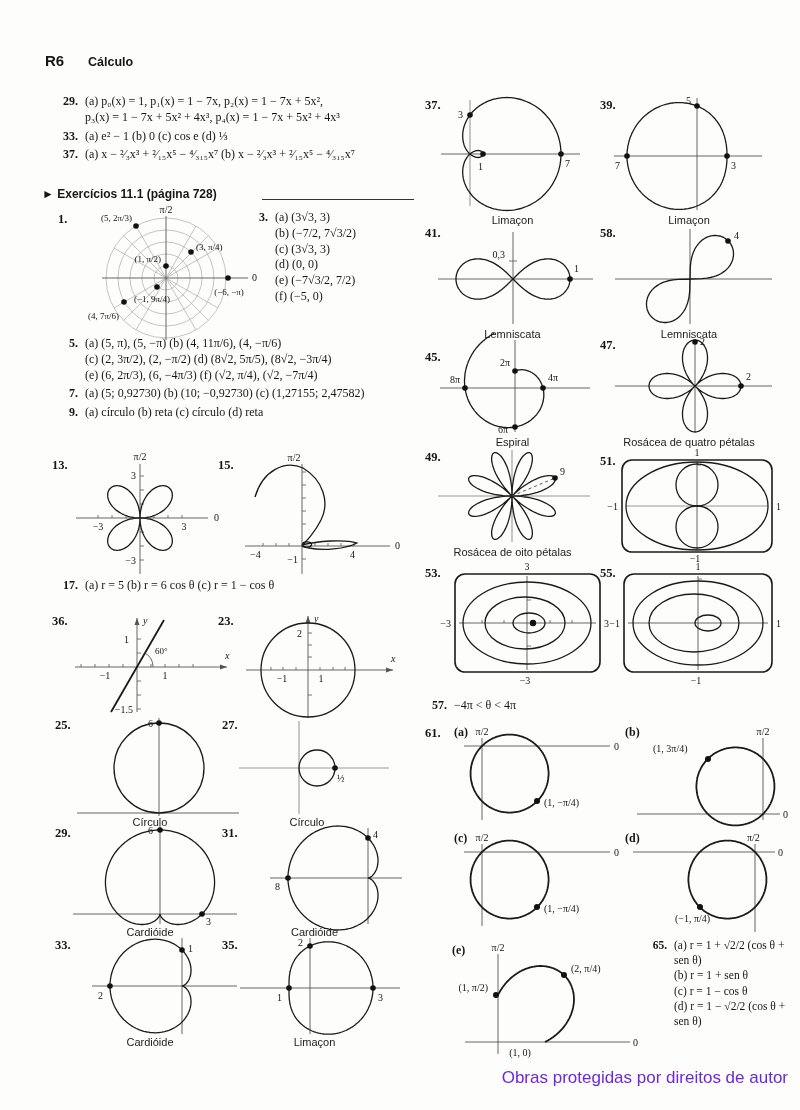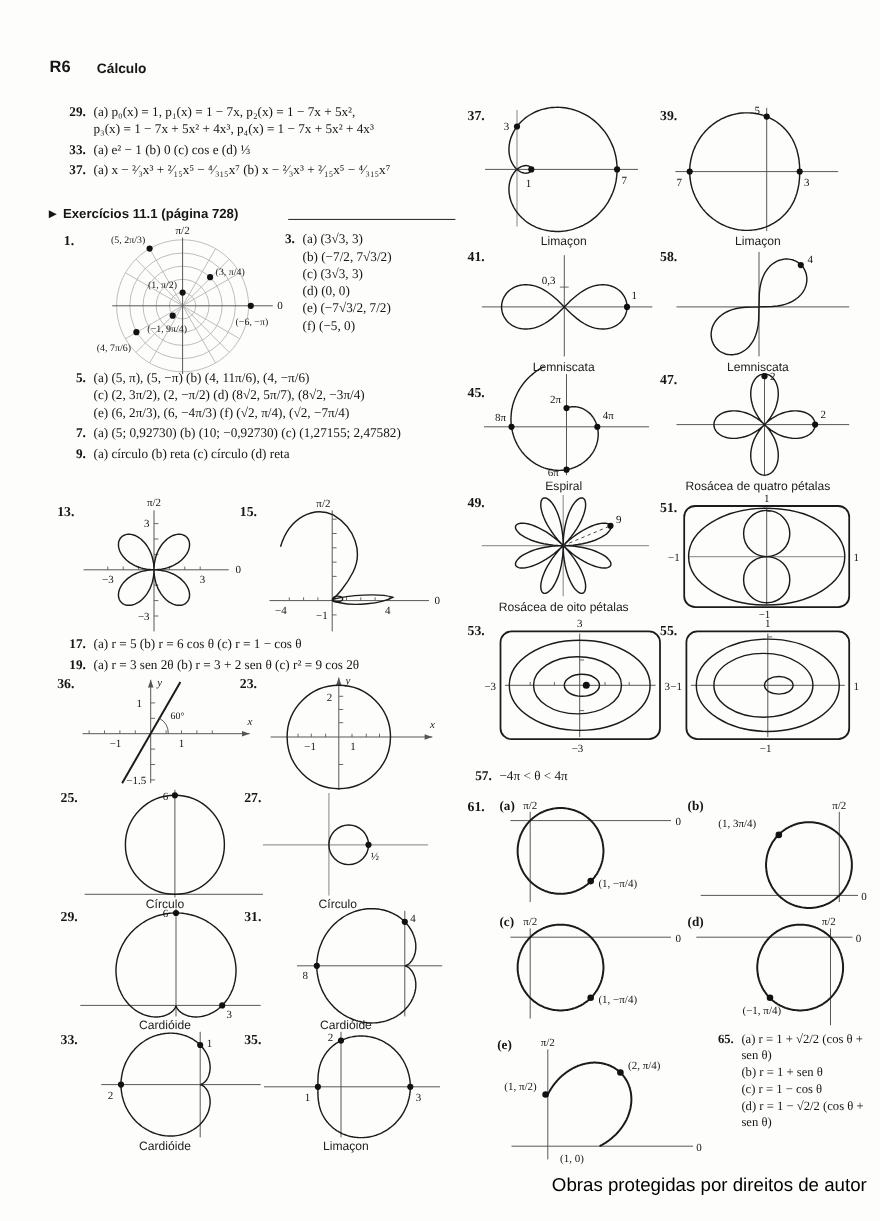--- a/index.html
+++ b/index.html
@@ -20,21 +20,21 @@
   svg text.it{font-style:italic}
   .cv{fill:none;stroke:#1b1b1b;stroke-width:1.3}
   .cv2{fill:none;stroke:#1b1b1b;stroke-width:1.8}
   .ax{stroke:#555;stroke-width:0.9}
   .axl{stroke:#b5b5b5;stroke-width:0.8}
   .axg{stroke:#9a9a9a;stroke-width:1.1}
   .tk{stroke:#555;stroke-width:0.8}
   .dot{fill:#111;stroke:none}
   .dash{stroke:#444;stroke-width:0.9;stroke-dasharray:3,3;fill:none}
   .frame{fill:none;stroke:#1b1b1b;stroke-width:1.6}
-  #watermark{font:17px "Liberation Sans","DejaVu Sans",sans-serif;color:#000000}
+  #watermark{font:17px "Liberation Sans","DejaVu Sans",sans-serif;color:#6d28d9}
   #sec-line{border-top:1.2px solid #333}
   .subl{font-weight:bold;font-size:12px}
 </style>
 </head>
 <body>
 
 <div class="abs sans" style="left:45px;top:52px;font-size:15px;font-weight:bold">R6</div>
 <div class="abs sans" style="left:88px;top:55px;font-size:12.5px;font-weight:bold">Cálculo</div>
 
 <div class="abs" style="left:52px;top:94px;width:365px">
@@ -103,21 +103,21 @@
 (d)  (0, 0)
 (e)  (−7√3/2, 7/2)
 (f)  (−5, 0)</span>
   </div>
 </div>
 
 <div class="abs" style="left:52px;top:336px;width:370px">
   <div class="row">
     <span class="n">5.</span>
     <span class="b">(a)  (5, π), (5, −π)    (b)  (4, 11π/6), (4, −π/6)
-(c)  (2, 3π/2), (2, −π/2)    (d)  (8√2, 5π/7), (8√2, −3π/4)
+(c)  (2, 3π/2), (2, −π/2)    (d)  (8√2, 5π/5), (8√2, −3π/4)
 (e)  (6, 2π/3), (6, −4π/3)    (f)  (√2, π/4), (√2, −7π/4)</span>
   </div>
   <div class="row">
     <span class="n">7.</span>
     <span class="b">(a)  (5; 0,92730)    (b)  (10; −0,92730)    (c)  (1,27155; 2,47582)</span>
   </div>
   <div class="row">
     <span class="n">9.</span>
     <span class="b">(a)  círculo    (b)  reta    (c)  círculo    (d)  reta</span>
   </div>
@@ -179,24 +179,20 @@
     <text x="10" y="106">−4</text>
     <text x="110" y="106">4</text>
     <text x="58" y="111" text-anchor="end">−1</text>
   </svg>
 </div>
 
 <div class="abs" style="left:52px;top:578px;width:370px">
   <div class="row">
     <span class="n">17.</span>
     <span class="b">(a)  r = 5    (b)  r = 6 cos θ    (c)  r = 1 − cos θ</span>
-  </div>
-  <div class="row">
-    <span class="n">19.</span>
-    <span class="b">(a)  r = 3 sen 2θ    (b)  r = 3 + 2 sen θ    (c)  r² = 9 cos 2θ</span>
   </div>
 </div>
 
 <div class="fig" style="left:52px;top:612px;width:165px;height:102px">
   <span class="fignum" style="left:0;top:2px">36.</span>
   <svg style="left:15px;top:0" width="175" height="102">
     <line class="ax" x1="8" y1="55" x2="160" y2="55"></line>
     <polygon points="160,55 153,52.5 153,57.5" fill="#555"></polygon>
     <line class="ax" x1="70" y1="6" x2="70" y2="100"></line>
     <polygon points="70,6 67.5,13 72.5,13" fill="#555"></polygon>

